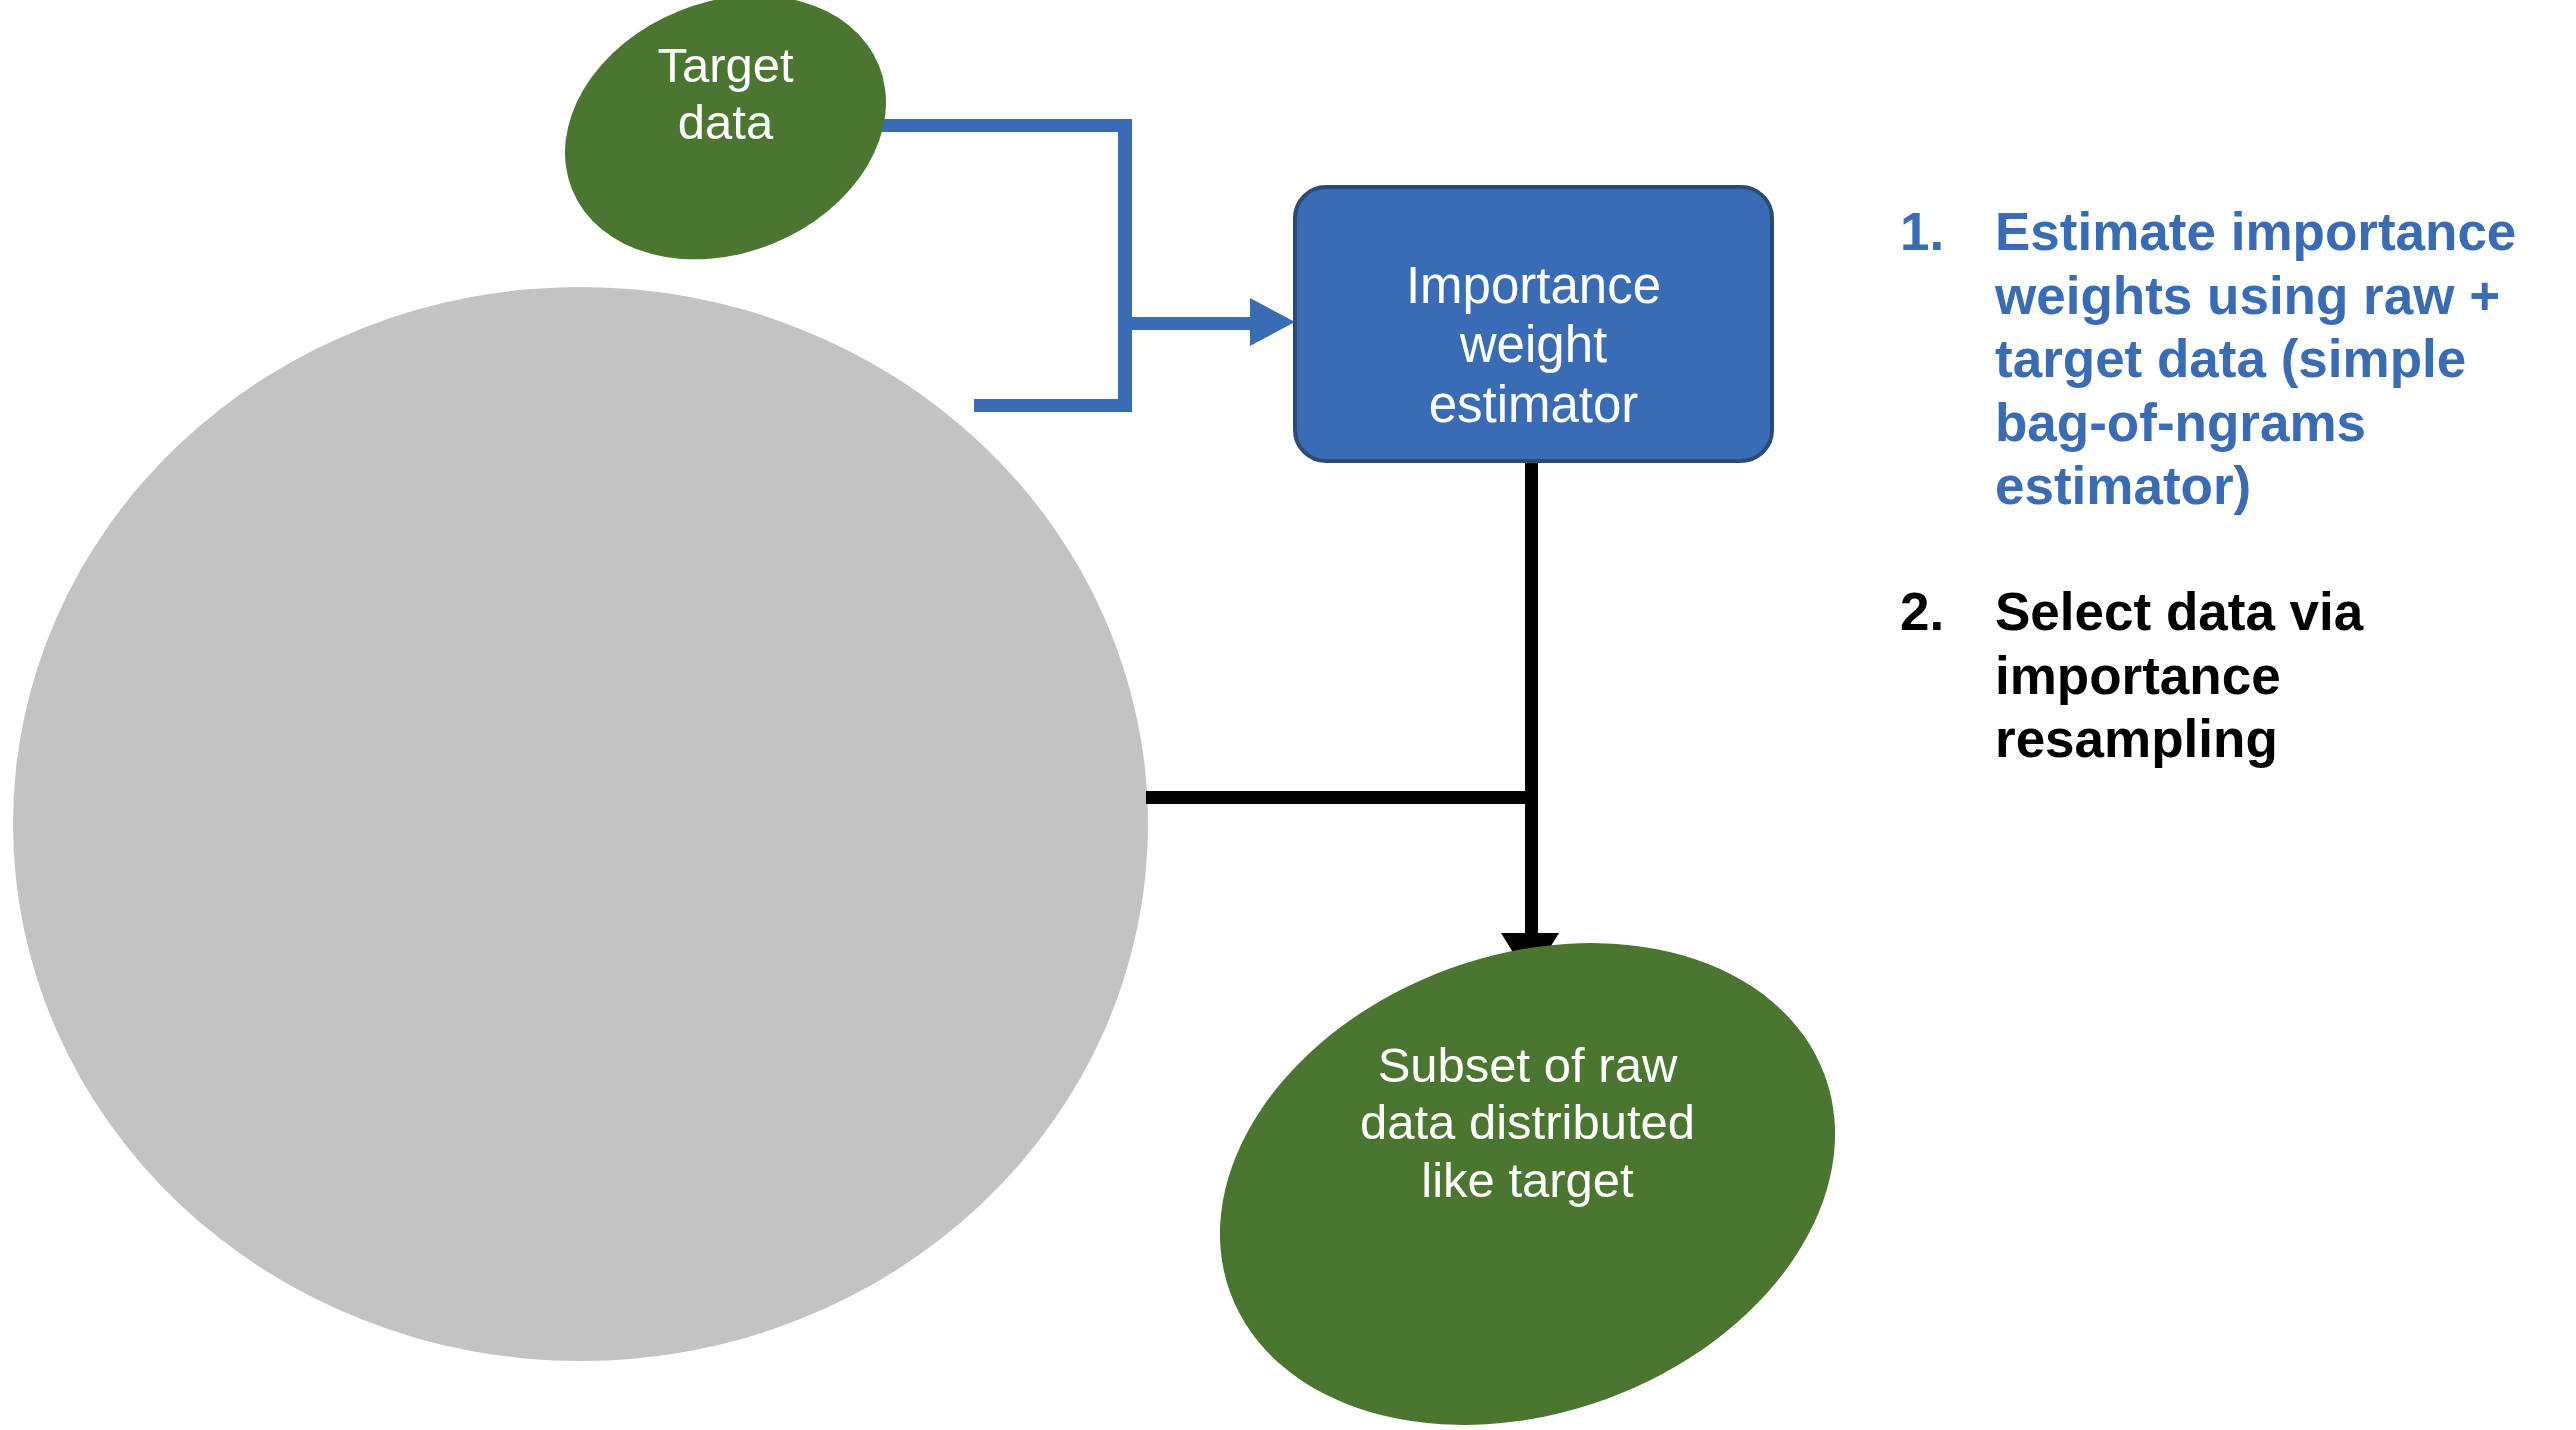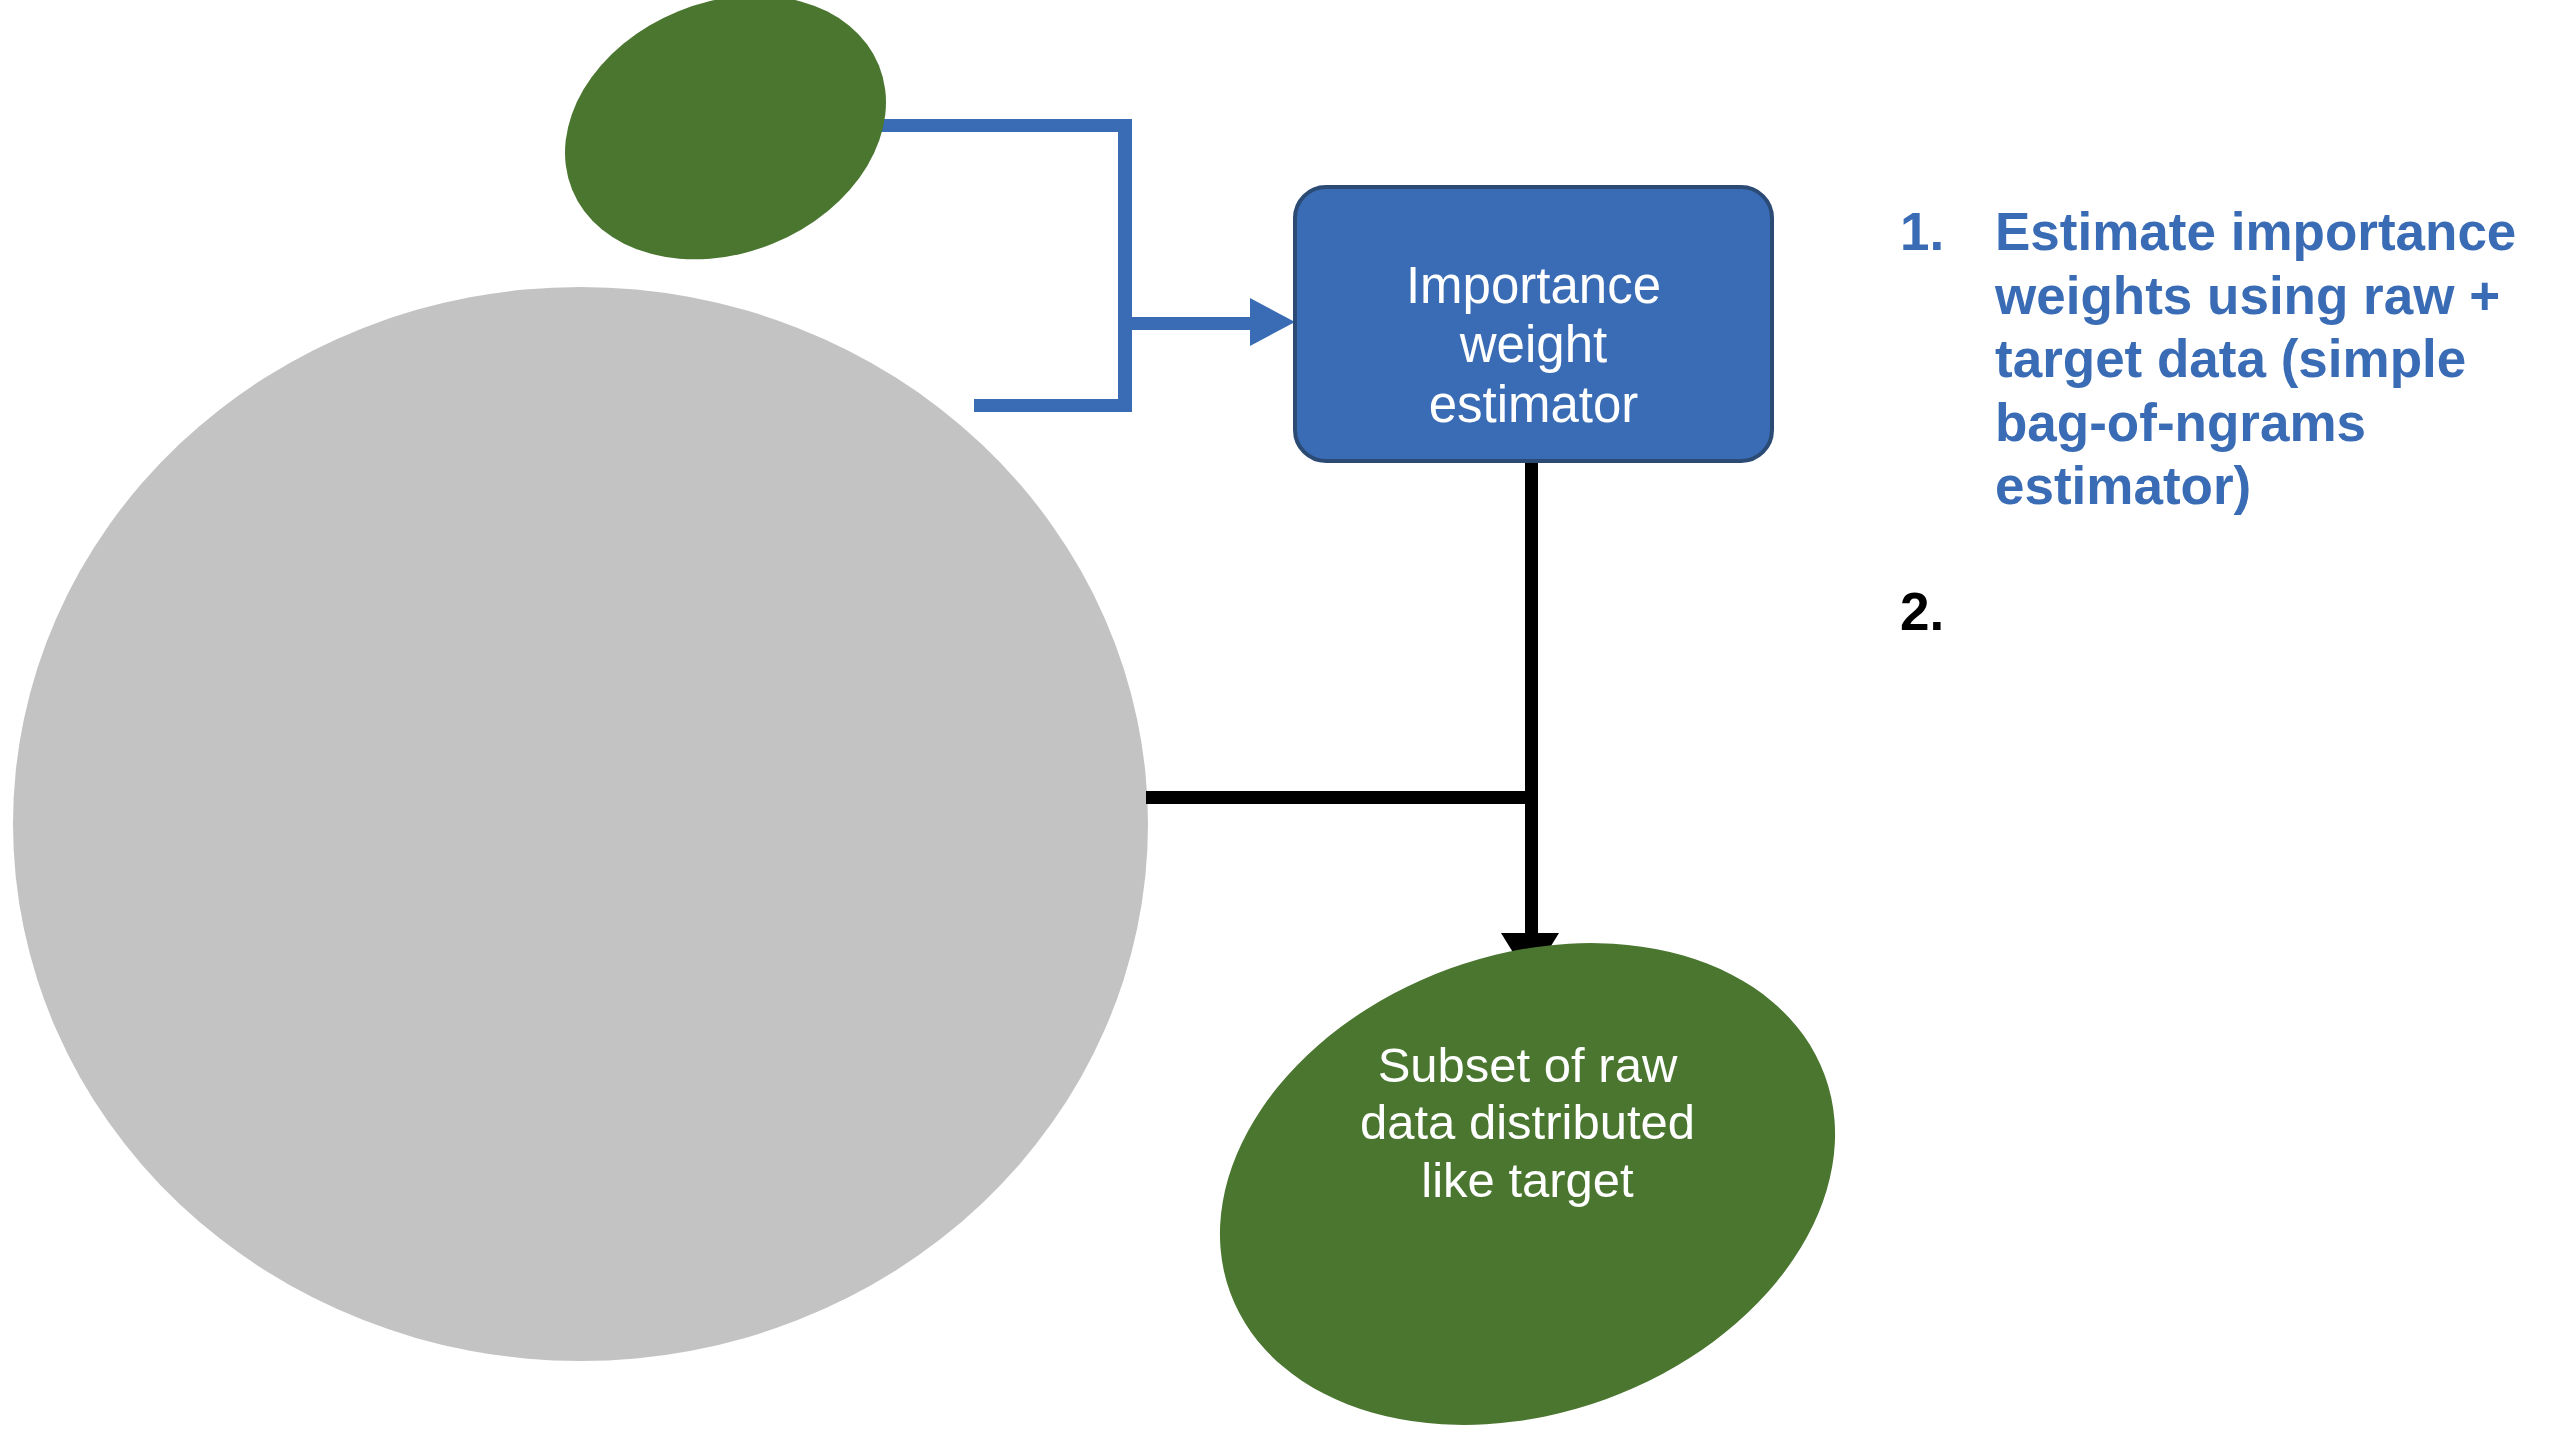--- a/index.html
+++ b/index.html
@@ -189,38 +189,41 @@
   <div id="conn-raw-h" class="conn"></div>
   <div id="conn-spine-v" class="conn"></div>
   <div id="conn-arrow-h" class="conn"></div>
   <div id="conn-arrow-head"></div>
 
   <div id="conn-black-h" class="conn-black"></div>
   <div id="conn-black-v" class="conn-black"></div>
   <div id="conn-black-head"></div>
 
   <div id="target-data-ellipse"></div>
+  <div id="target-data-label" class="shape-text">Target
+data</div>
 
   <div id="iw-estimator-box"></div>
   <div id="iw-estimator-label" class="shape-text">Importance
 weight
 estimator</div>
 
   <div id="subset-ellipse"></div>
   <div id="subset-label" class="shape-text">Subset of raw
 data distributed
 like target</div>
 
   <div id="steps-list">
 
     <div class="step step-blue">
       <span class="step-num">1.</span>
       <span class="step-text">Estimate importance weights using raw + target data (simple bag-of-ngrams estimator)</span>
     </div>
 
     <div class="step step-black">
       <span class="step-num">2.</span>
+      <span class="step-text">Select data via importance resampling</span>
     </div>
 
   </div>
 
 </div>
 
 
 </body></html>

